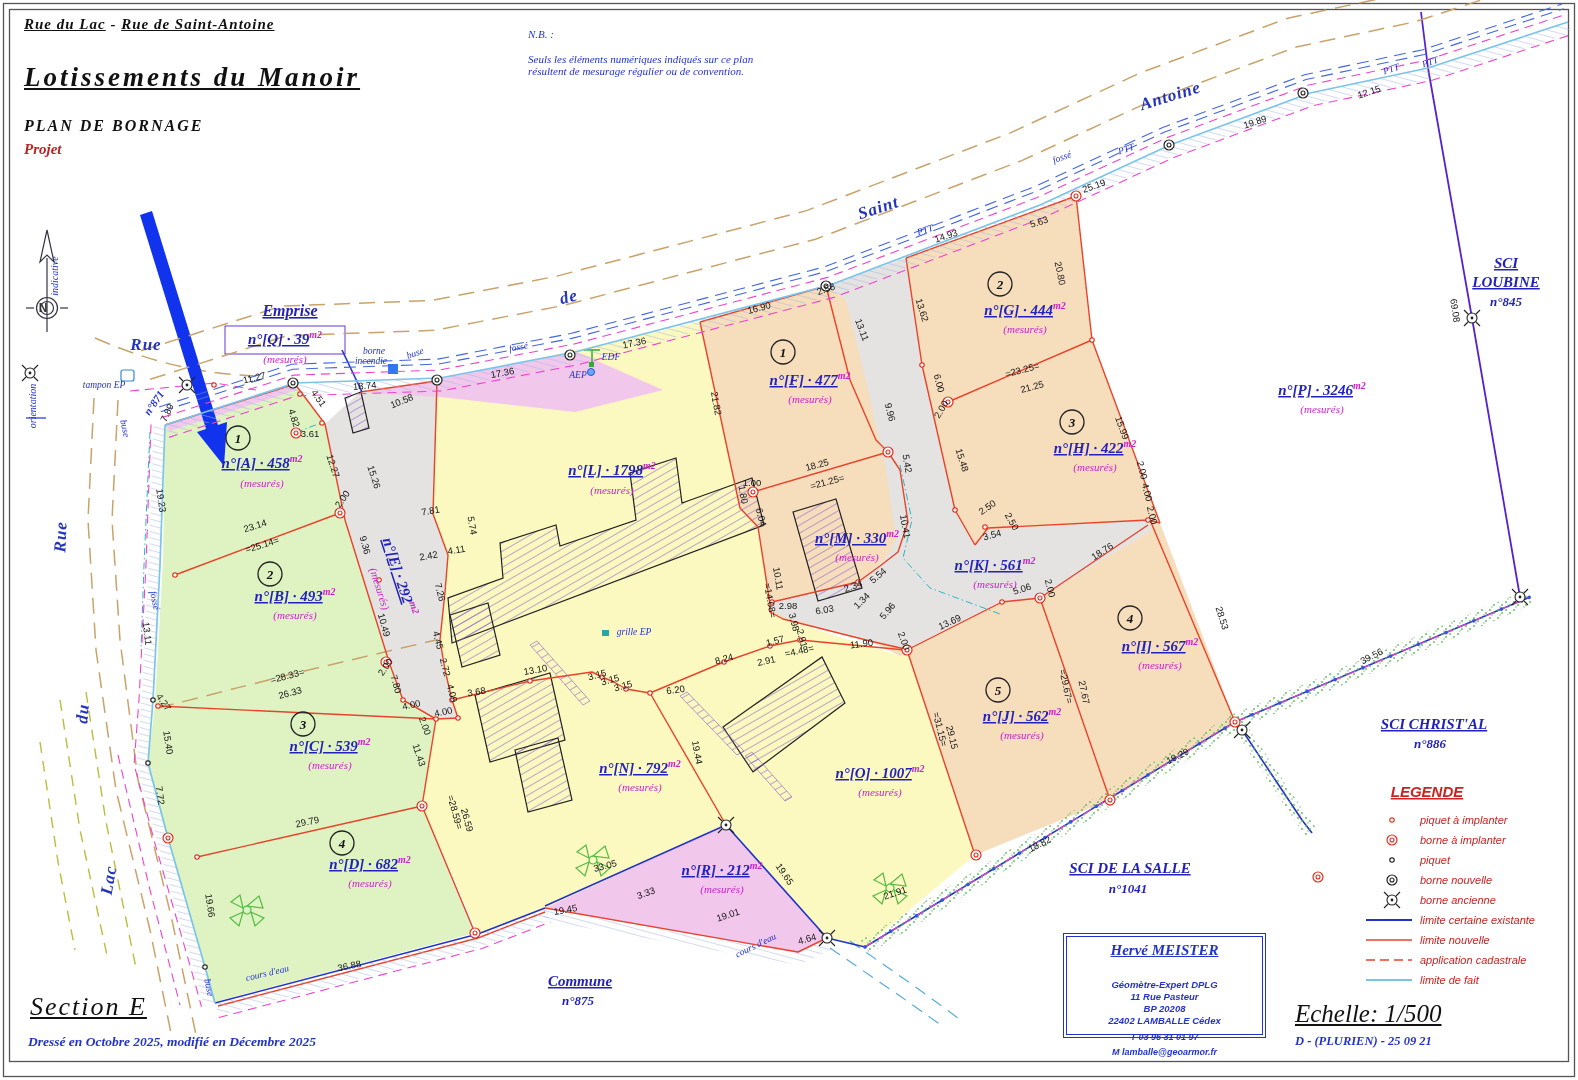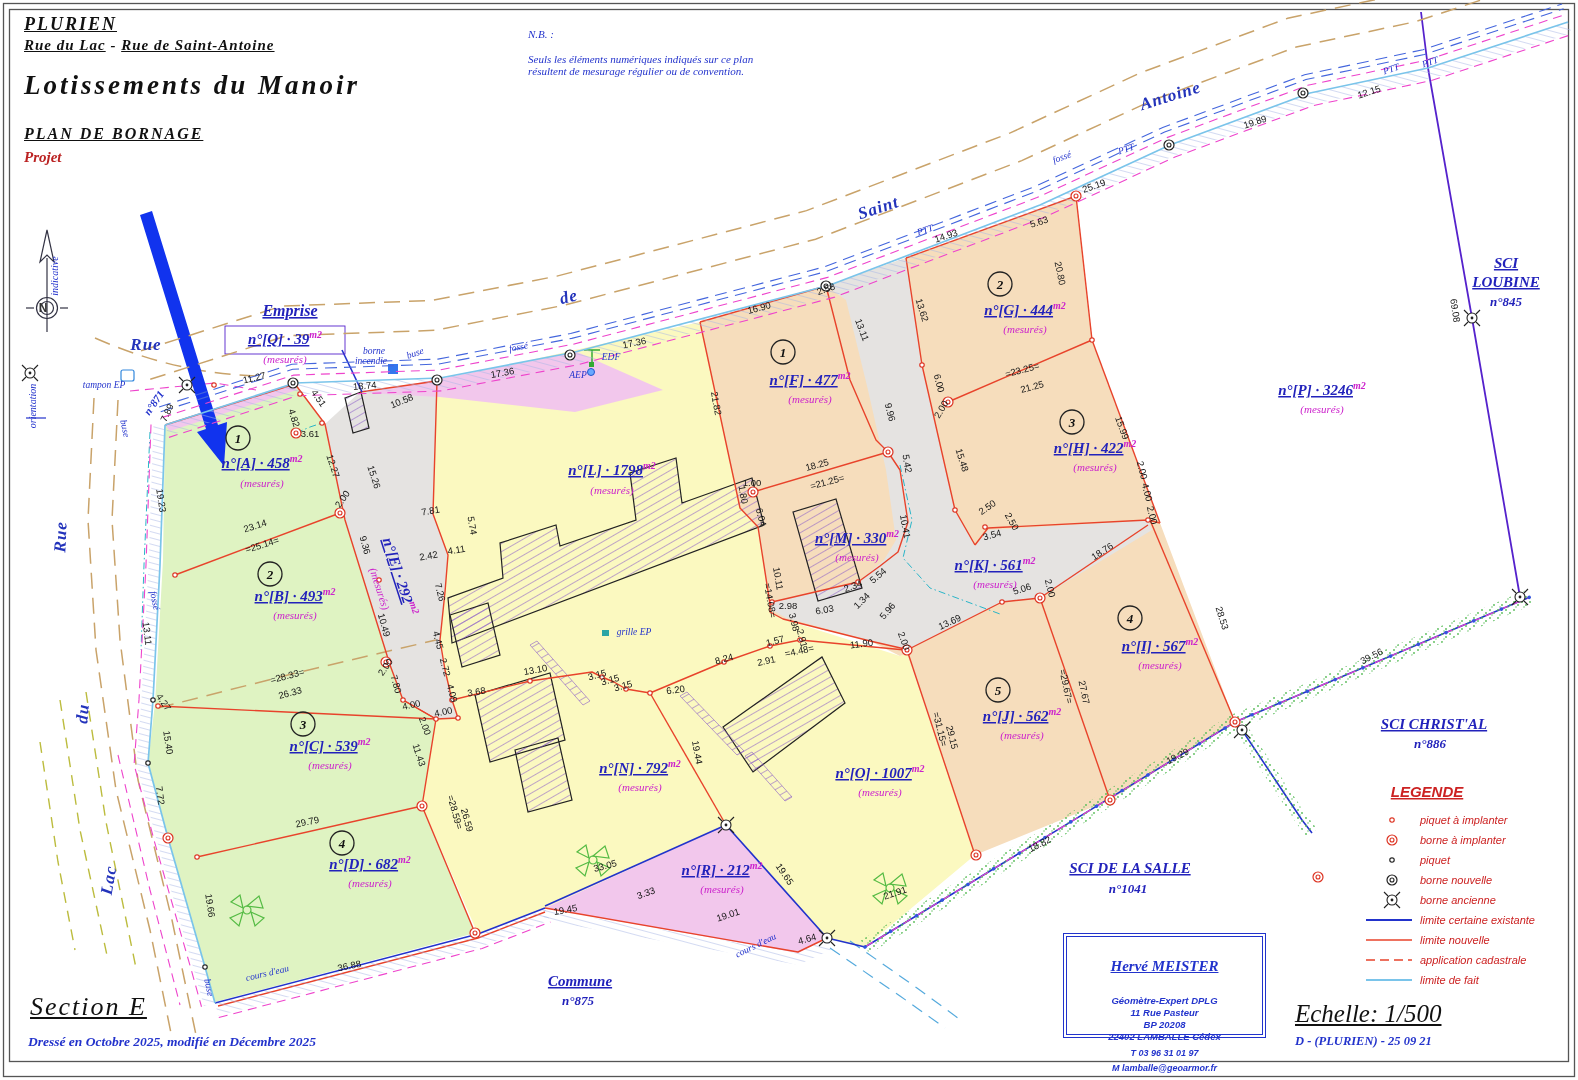--- a/index.html
+++ b/index.html
@@ -34,30 +34,30 @@
   .stdash{stroke:#55aadd;stroke-width:1.2;fill:none;stroke-dasharray:12,8}
   .teal{stroke:#2ab5c8;stroke-width:1;fill:none;stroke-dasharray:7,3,1.5,3}
   .ylw{stroke:#bcbc3e;stroke-width:1.4;fill:none;stroke-dasharray:11,8}
   .bld{fill:url(#hatch);stroke:#222;stroke-width:1.2}
   .bldthin{fill:url(#hatch);stroke:#8a5bc8;stroke-width:.6}
   
   #titleblock{left:24px;top:14px;color:#111}
   #titleblock .l1{font:bold italic 18px "Liberation Serif",serif;letter-spacing:2px;text-decoration:underline}
   #titleblock .l2{font:bold italic 15px "Liberation Serif",serif;letter-spacing:1px;margin-top:2px}
   #titleblock .l2 span.us{text-decoration:underline}
-  #titleblock .l3{font:bold italic 27px "Liberation Serif",serif;letter-spacing:3px;margin-top:16px;}
-  #titleblock .l4{font:bold italic 16px "Liberation Serif",serif;letter-spacing:2px;margin-top:24px;text-decoration:underline}
+  #titleblock .l3{font:bold italic 27px "Liberation Serif",serif;letter-spacing:3px;margin-top:29px;text-decoration:underline}
+  #titleblock .l4{font:bold italic 16px "Liberation Serif",serif;letter-spacing:2px;margin-top:24px;}
   #titleblock .l5{font:bold italic 15px "Liberation Serif",serif;color:#bb2222;margin-top:6px}
   #note{left:528px;top:28px;width:255px}
   #note .h{font:italic 11px "Liberation Serif",serif;color:#2333cc}
   #note .b{font:italic 11px "Liberation Serif",serif;color:#2333cc;margin-top:13px}
   #note .r{font:italic 11px "Liberation Serif",serif;color:#bb2222;margin-top:13px}
   #surveyor{left:1066px;top:936px;width:195px;height:97px;border:1.5px solid #2233cc;outline:1.5px solid #2233cc;outline-offset:2px;
             text-align:center;color:#2233cc;background:#fff}
-  #surveyor .n{font:bold italic 15px "Liberation Serif",serif;text-decoration:underline;margin-top:21px}
+  #surveyor .n{font:bold italic 15px "Liberation Serif",serif;text-decoration:underline;margin-top:5px}
   #surveyor .s{font:bold italic 9.5px "Liberation Sans",sans-serif;line-height:12px}
   #surveyor .s1{margin-top:20px}
   #surveyor .p{font:bold italic 9px "Liberation Sans",sans-serif;margin-top:5px}
   #sectionE{left:30px;top:992px;font:italic 26px "Liberation Serif",serif;color:#111;letter-spacing:2px;text-decoration:underline}
   #dresse{left:28px;top:1034px;font:bold italic 13.5px "Liberation Serif",serif;color:#2333cc}
   #echelle{left:1295px;top:1000px;width:240px;font:italic 25px "Liberation Serif",serif;color:#111;text-decoration:underline}
   #refline{left:1295px;top:1034px;width:240px;text-align:left;font:bold italic 12.5px "Liberation Serif",serif;color:#2333cc}
 </style>
 </head>
 <body>
@@ -521,21 +521,20 @@
       <text x="1420" y="864" class="legtxt" text-anchor="start">piquet</text>
       <text x="1420" y="884" class="legtxt" text-anchor="start">borne nouvelle</text>
       <text x="1420" y="904" class="legtxt" text-anchor="start">borne ancienne</text>
       <text x="1420" y="924" class="legtxt" text-anchor="start">limite certaine existante</text>
       <text x="1420" y="944" class="legtxt" text-anchor="start">limite nouvelle</text>
       <text x="1420" y="964" class="legtxt" text-anchor="start">application cadastrale</text>
       <text x="1420" y="984" class="legtxt" text-anchor="start">limite de fait</text>
     </svg>
 
 <div class="ov" id="titleblock">
-  <div class="l1">PLURIEN</div>
   <div class="l2"><span class="us">Rue du Lac</span><span> - </span><span class="us">Rue de Saint-Antoine</span></div>
   <div class="l3">Lotissements du Manoir</div>
   <div class="l4">PLAN DE BORNAGE</div>
   <div class="l5">Projet</div>
 </div>
 
 <div class="ov" id="note">
   <div class="h">N.B. :</div>
   <div class="b">Seuls les éléments numériques indiqués sur ce plan résultent de mesurage régulier ou de convention.</div>
 </div>

